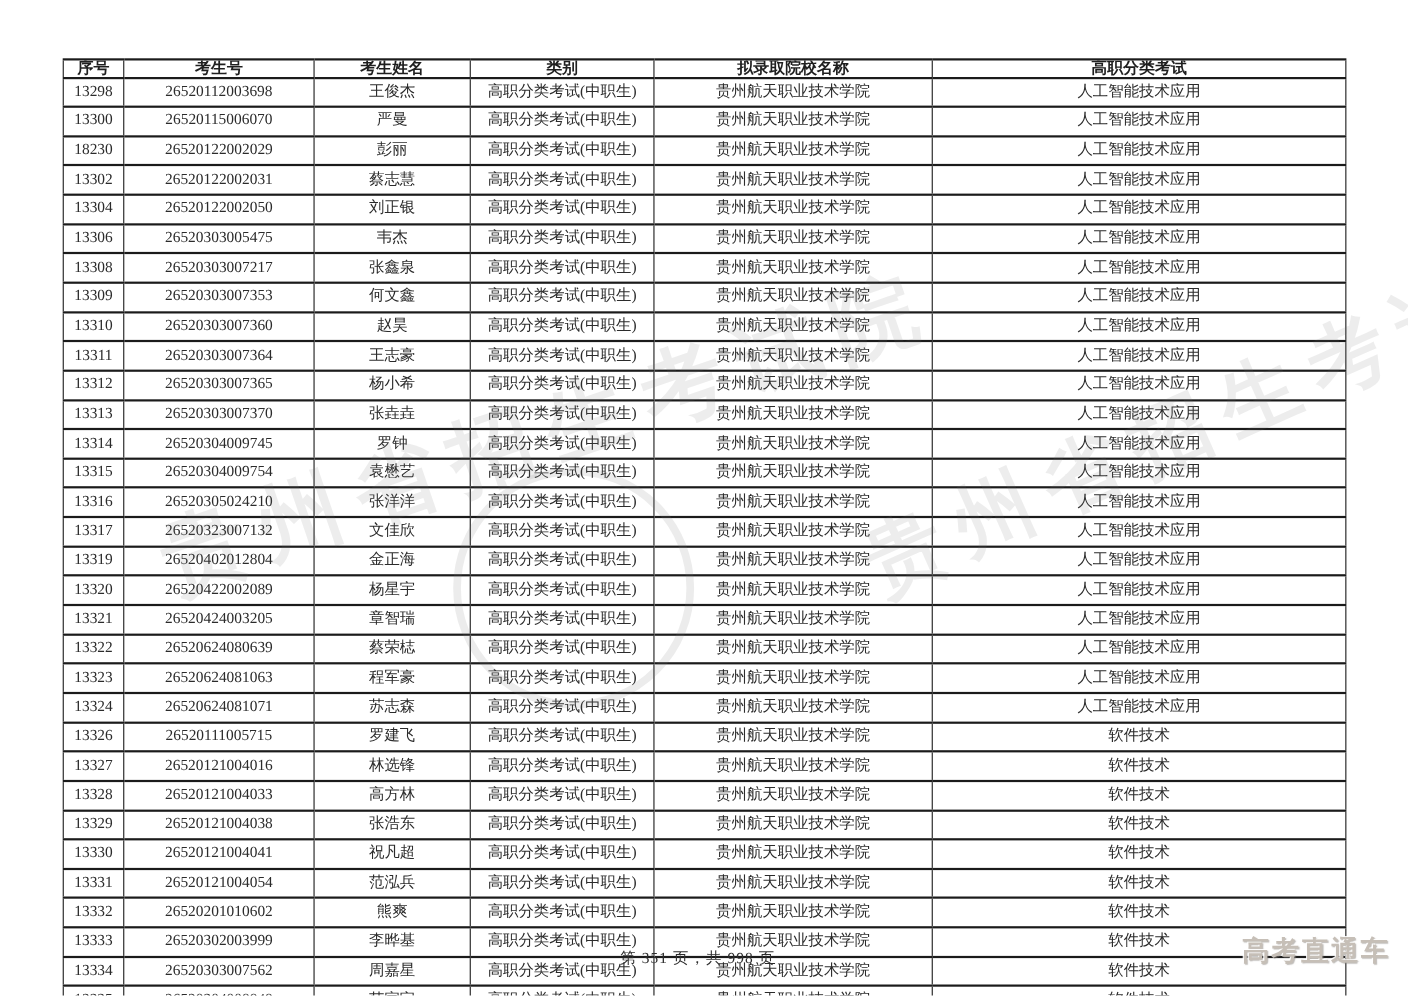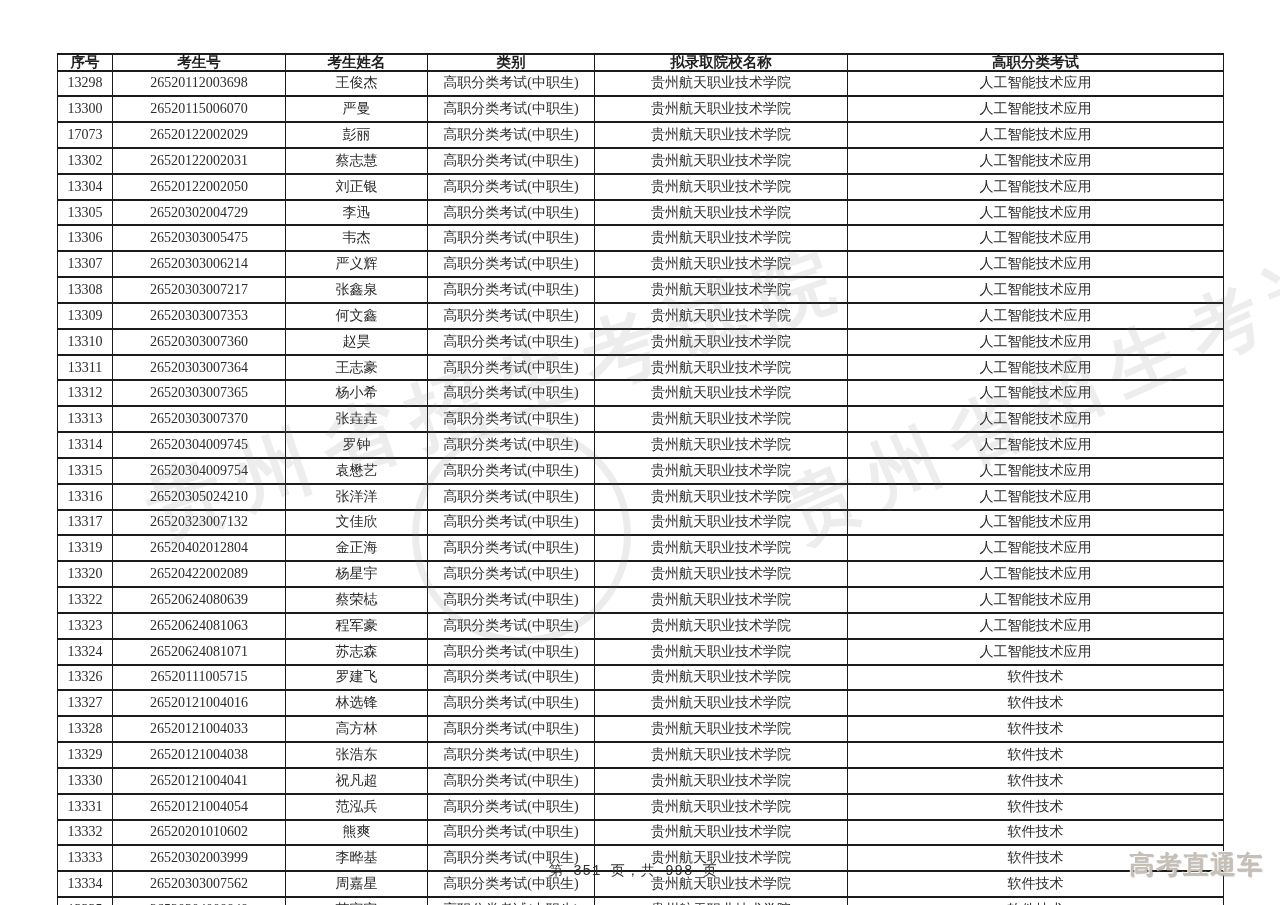--- a/index.html
+++ b/index.html
@@ -101,21 +101,21 @@
   
   .footer-pageinfo {
     position: absolute;
     left: 50%;
     transform: translateX(-54%);
     top: 862px;
     z-index: 3;
     font-size: 14px;
     color: #2e2e2e;
     letter-spacing: 1px;
-    font-family: Liberation Mono, monospace;
+    font-family: Liberation Serif, serif;
   }
   .footer-brand {
     position: absolute;
     right: 16px;
     top: 848px;
     z-index: 3;
     font-size: 25px;
     font-weight: bold;
     font-family: "Liberation Sans", "DejaVu Sans", sans-serif;
     color: #c6bfb7;
@@ -160,21 +160,21 @@
           </tr>
           <tr>
             <td>13300</td>
             <td>26520115006070</td>
             <td>严曼</td>
             <td>高职分类考试(中职生)</td>
             <td>贵州航天职业技术学院</td>
             <td>人工智能技术应用</td>
           </tr>
           <tr>
-            <td>17073</td>
+            <td>18230</td>
             <td>26520122002029</td>
             <td>彭丽</td>
             <td>高职分类考试(中职生)</td>
             <td>贵州航天职业技术学院</td>
             <td>人工智能技术应用</td>
           </tr>
           <tr>
             <td>13302</td>
             <td>26520122002031</td>
             <td>蔡志慧</td>
@@ -184,44 +184,28 @@
           </tr>
           <tr>
             <td>13304</td>
             <td>26520122002050</td>
             <td>刘正银</td>
             <td>高职分类考试(中职生)</td>
             <td>贵州航天职业技术学院</td>
             <td>人工智能技术应用</td>
           </tr>
           <tr>
-            <td>13305</td>
-            <td>26520302004729</td>
-            <td>李迅</td>
-            <td>高职分类考试(中职生)</td>
-            <td>贵州航天职业技术学院</td>
-            <td>人工智能技术应用</td>
-          </tr>
-          <tr>
             <td>13306</td>
             <td>26520303005475</td>
             <td>韦杰</td>
             <td>高职分类考试(中职生)</td>
             <td>贵州航天职业技术学院</td>
             <td>人工智能技术应用</td>
           </tr>
           <tr>
-            <td>13307</td>
-            <td>26520303006214</td>
-            <td>严义辉</td>
-            <td>高职分类考试(中职生)</td>
-            <td>贵州航天职业技术学院</td>
-            <td>人工智能技术应用</td>
-          </tr>
-          <tr>
             <td>13308</td>
             <td>26520303007217</td>
             <td>张鑫泉</td>
             <td>高职分类考试(中职生)</td>
             <td>贵州航天职业技术学院</td>
             <td>人工智能技术应用</td>
           </tr>
           <tr>
             <td>13309</td>
             <td>26520303007353</td>
@@ -299,20 +283,28 @@
             <td>26520402012804</td>
             <td>金正海</td>
             <td>高职分类考试(中职生)</td>
             <td>贵州航天职业技术学院</td>
             <td>人工智能技术应用</td>
           </tr>
           <tr>
             <td>13320</td>
             <td>26520422002089</td>
             <td>杨星宇</td>
+            <td>高职分类考试(中职生)</td>
+            <td>贵州航天职业技术学院</td>
+            <td>人工智能技术应用</td>
+          </tr>
+          <tr>
+            <td>13321</td>
+            <td>26520424003205</td>
+            <td>章智瑞</td>
             <td>高职分类考试(中职生)</td>
             <td>贵州航天职业技术学院</td>
             <td>人工智能技术应用</td>
           </tr>
           <tr>
             <td>13322</td>
             <td>26520624080639</td>
             <td>蔡荣梽</td>
             <td>高职分类考试(中职生)</td>
             <td>贵州航天职业技术学院</td>

